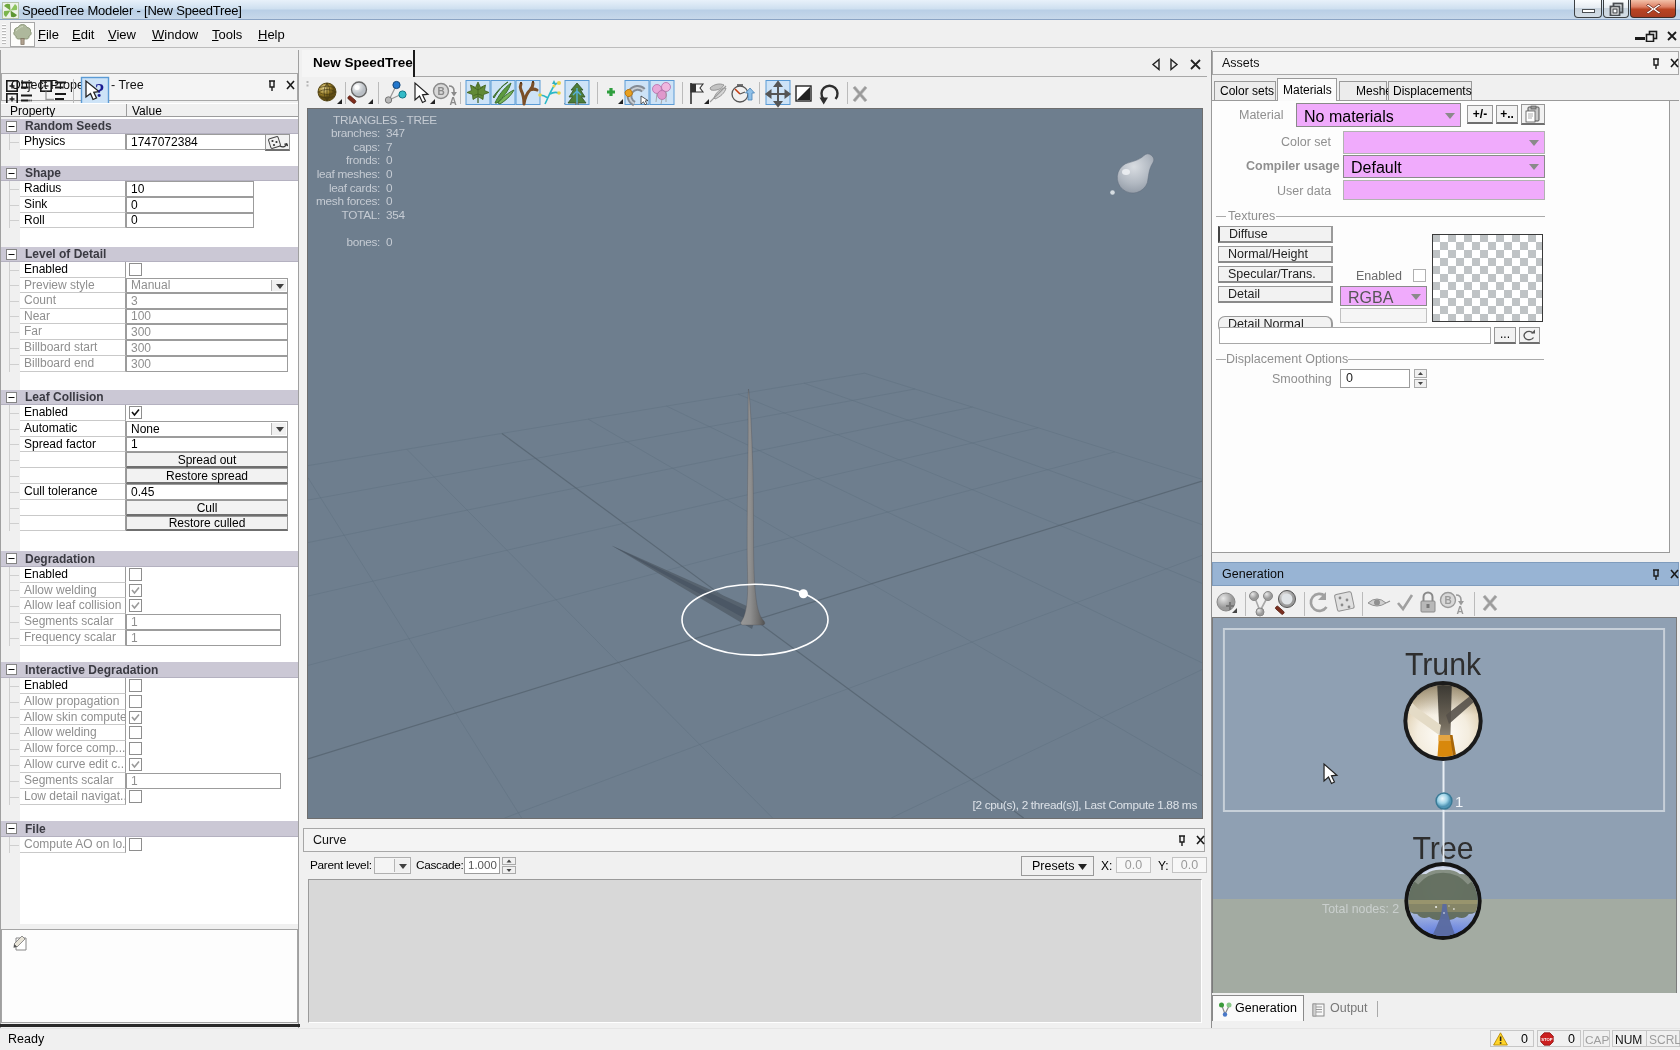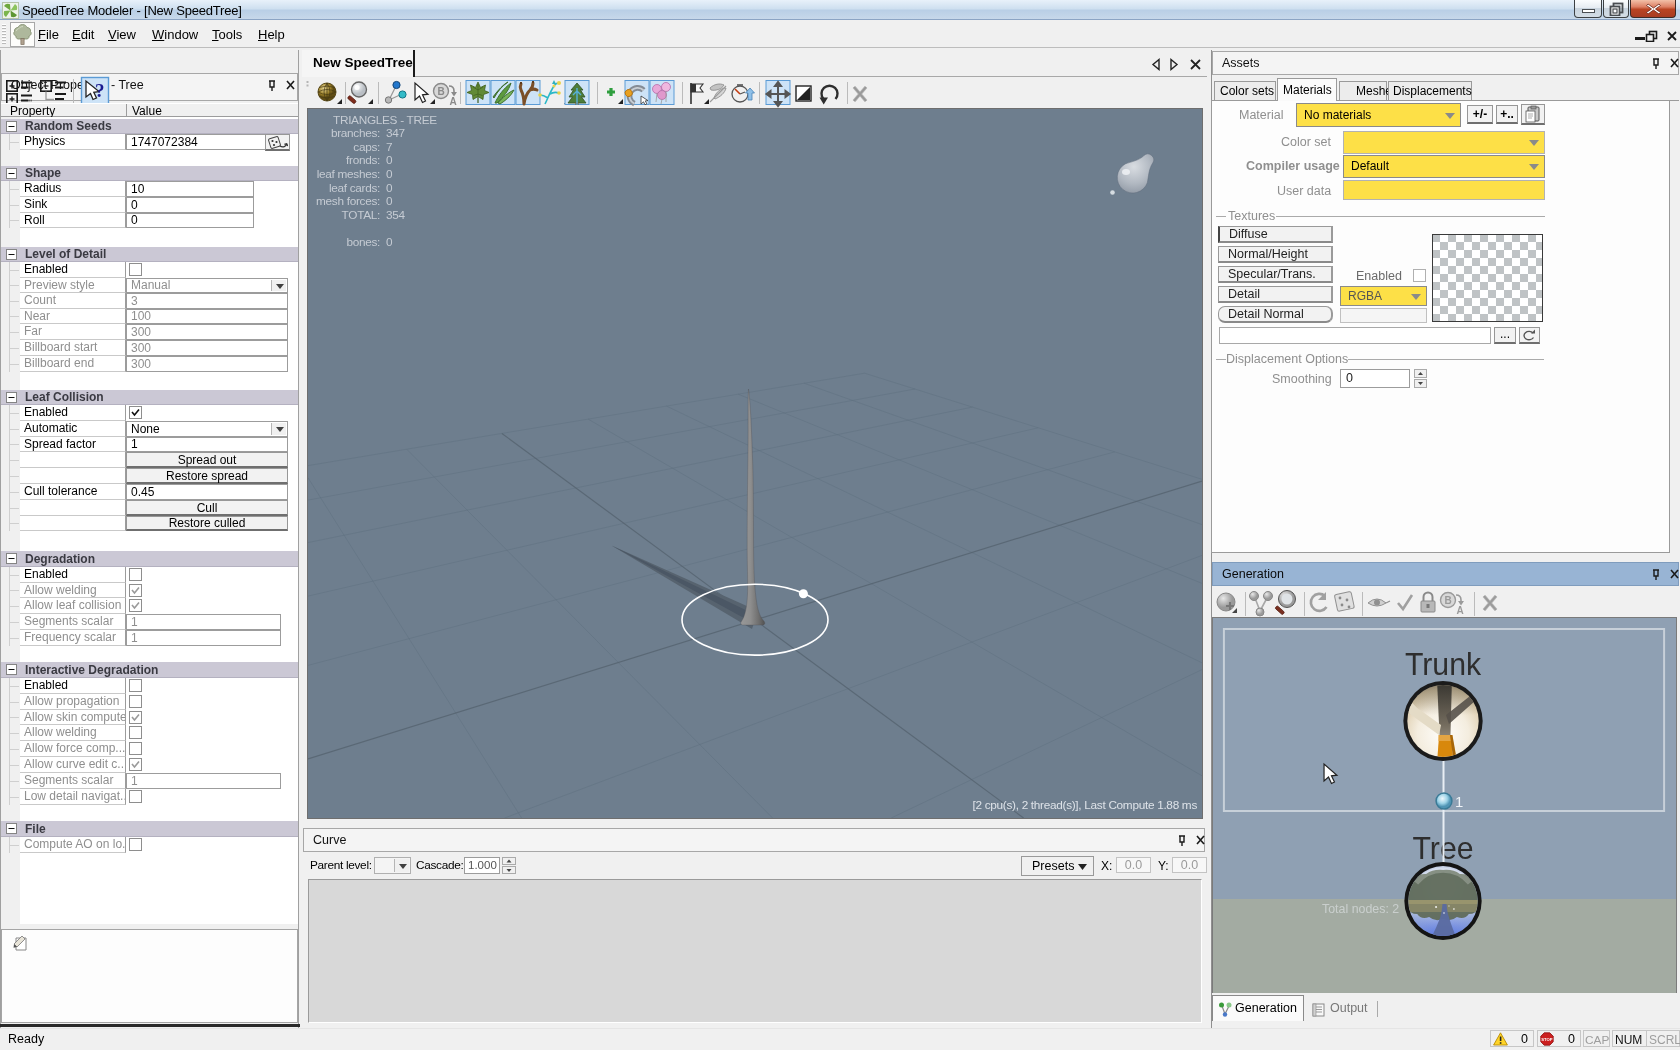--- a/index.html
+++ b/index.html
@@ -17,21 +17,21 @@
 .cb{position:absolute;width:13px;height:13px;background:#fff;border:1px solid #8e8e8e;}
 .gbtn{position:absolute;background:#f2f2f2;border:1px solid #979797;
  border-bottom:2px solid #6f6f6f;font-size:12px;color:#000;
  text-align:center;}
 .ddarr{position:absolute;right:1px;top:1px;bottom:1px;width:15px;background:#f0f0f0;
  border-left:1px solid #b5b5b5;}
 .ddarr:after{content:"";position:absolute;left:4px;top:50%;margin-top:-2px;
  border-left:4px solid transparent;border-right:4px solid transparent;
  border-top:5px solid #404040;}
 .glabel{position:absolute;font-size:12.5px;color:#8f8f8f;white-space:nowrap;}
-.combo{position:absolute;background:#fde047;border:1px solid #8a8a8a;font-size:12px;
+.combo{position:absolute;background:#f0abfc;border:1px solid #8a8a8a;font-size:16px;
  color:#000;}
 .combo .cdar{position:absolute;right:5px;top:50%;margin-top:-2.5px;width:0;height:0;
  border-left:5px solid transparent;border-right:5px solid transparent;
  border-top:6px solid #8a8a8a;}
 .texbtn{position:absolute;left:1218px;width:115px;height:17px;background:#f2f2f2;
  border:1px solid #999;border-bottom:2px solid #8a8a8a;border-right:2px solid #9a9a9a;
  font-size:12.5px;color:#222;padding-left:9px;}
 .sbox{position:absolute;border:1px solid #c3c3c3;background:#f7f7f7;font-size:12.5px;
  color:#9b9b9b;text-align:center;}
 .menu-i{position:absolute;top:0;height:27px;line-height:27px;font-size:13px;color:#000;}
@@ -616,21 +616,21 @@
 <div class="glabel" style="left:1277px;top:184px;">User data</div>
 <div class="combo" style="left:1343px;top:180px;width:202px;height:20px;border-color:#b2b2b2;"></div>
 
 <div class="abs" style="left:1216px;top:216px;width:10px;height:1px;background:#aaa;"></div>
 <div class="glabel" style="left:1228px;top:209px;">Textures</div>
 <div class="abs" style="left:1276px;top:216px;width:269px;height:1px;background:#aaa;"></div>
 <div class="texbtn" style="top:226px;border-left:2px solid #444;">Diffuse</div>
 <div class="texbtn" style="top:246px;">Normal/Height</div>
 <div class="texbtn" style="top:266px;">Specular/Trans.</div>
 <div class="texbtn" style="top:286px;">Detail</div>
-<div class="texbtn" style="top:306px;border-radius:7px;">Detail Normal</div>
+<div class="texbtn" style="top:316px;border-radius:7px;">Detail Normal</div>
 <div class="abs" style="left:1356px;top:269px;font-size:12.5px;color:#6a6a6a;">Enabled</div>
 <div class="cb" style="left:1413px;top:269px;border-color:#b0b0b0;"></div>
 <div class="combo" style="left:1340px;top:286px;width:87px;height:20px;padding:2px 0 0 7px;color:#555;">RGBA<div class="cdar"></div></div>
 <div class="abs" style="left:1340px;top:308px;width:87px;height:15px;background:#f5f5f5;border:1px solid #c0c0c0;"></div>
 <svg class="abs" style="left:1432px;top:234px" width="111" height="88">
  <defs>
       <pattern id="chk" width="16" height="16" patternUnits="userSpaceOnUse">
   <rect width="16" height="16" fill="#fff"></rect>
         <rect width="8" height="8" fill="#bfc3c5"></rect>
   <rect x="8" y="8" width="8" height="8" fill="#bfc3c5"></rect>

